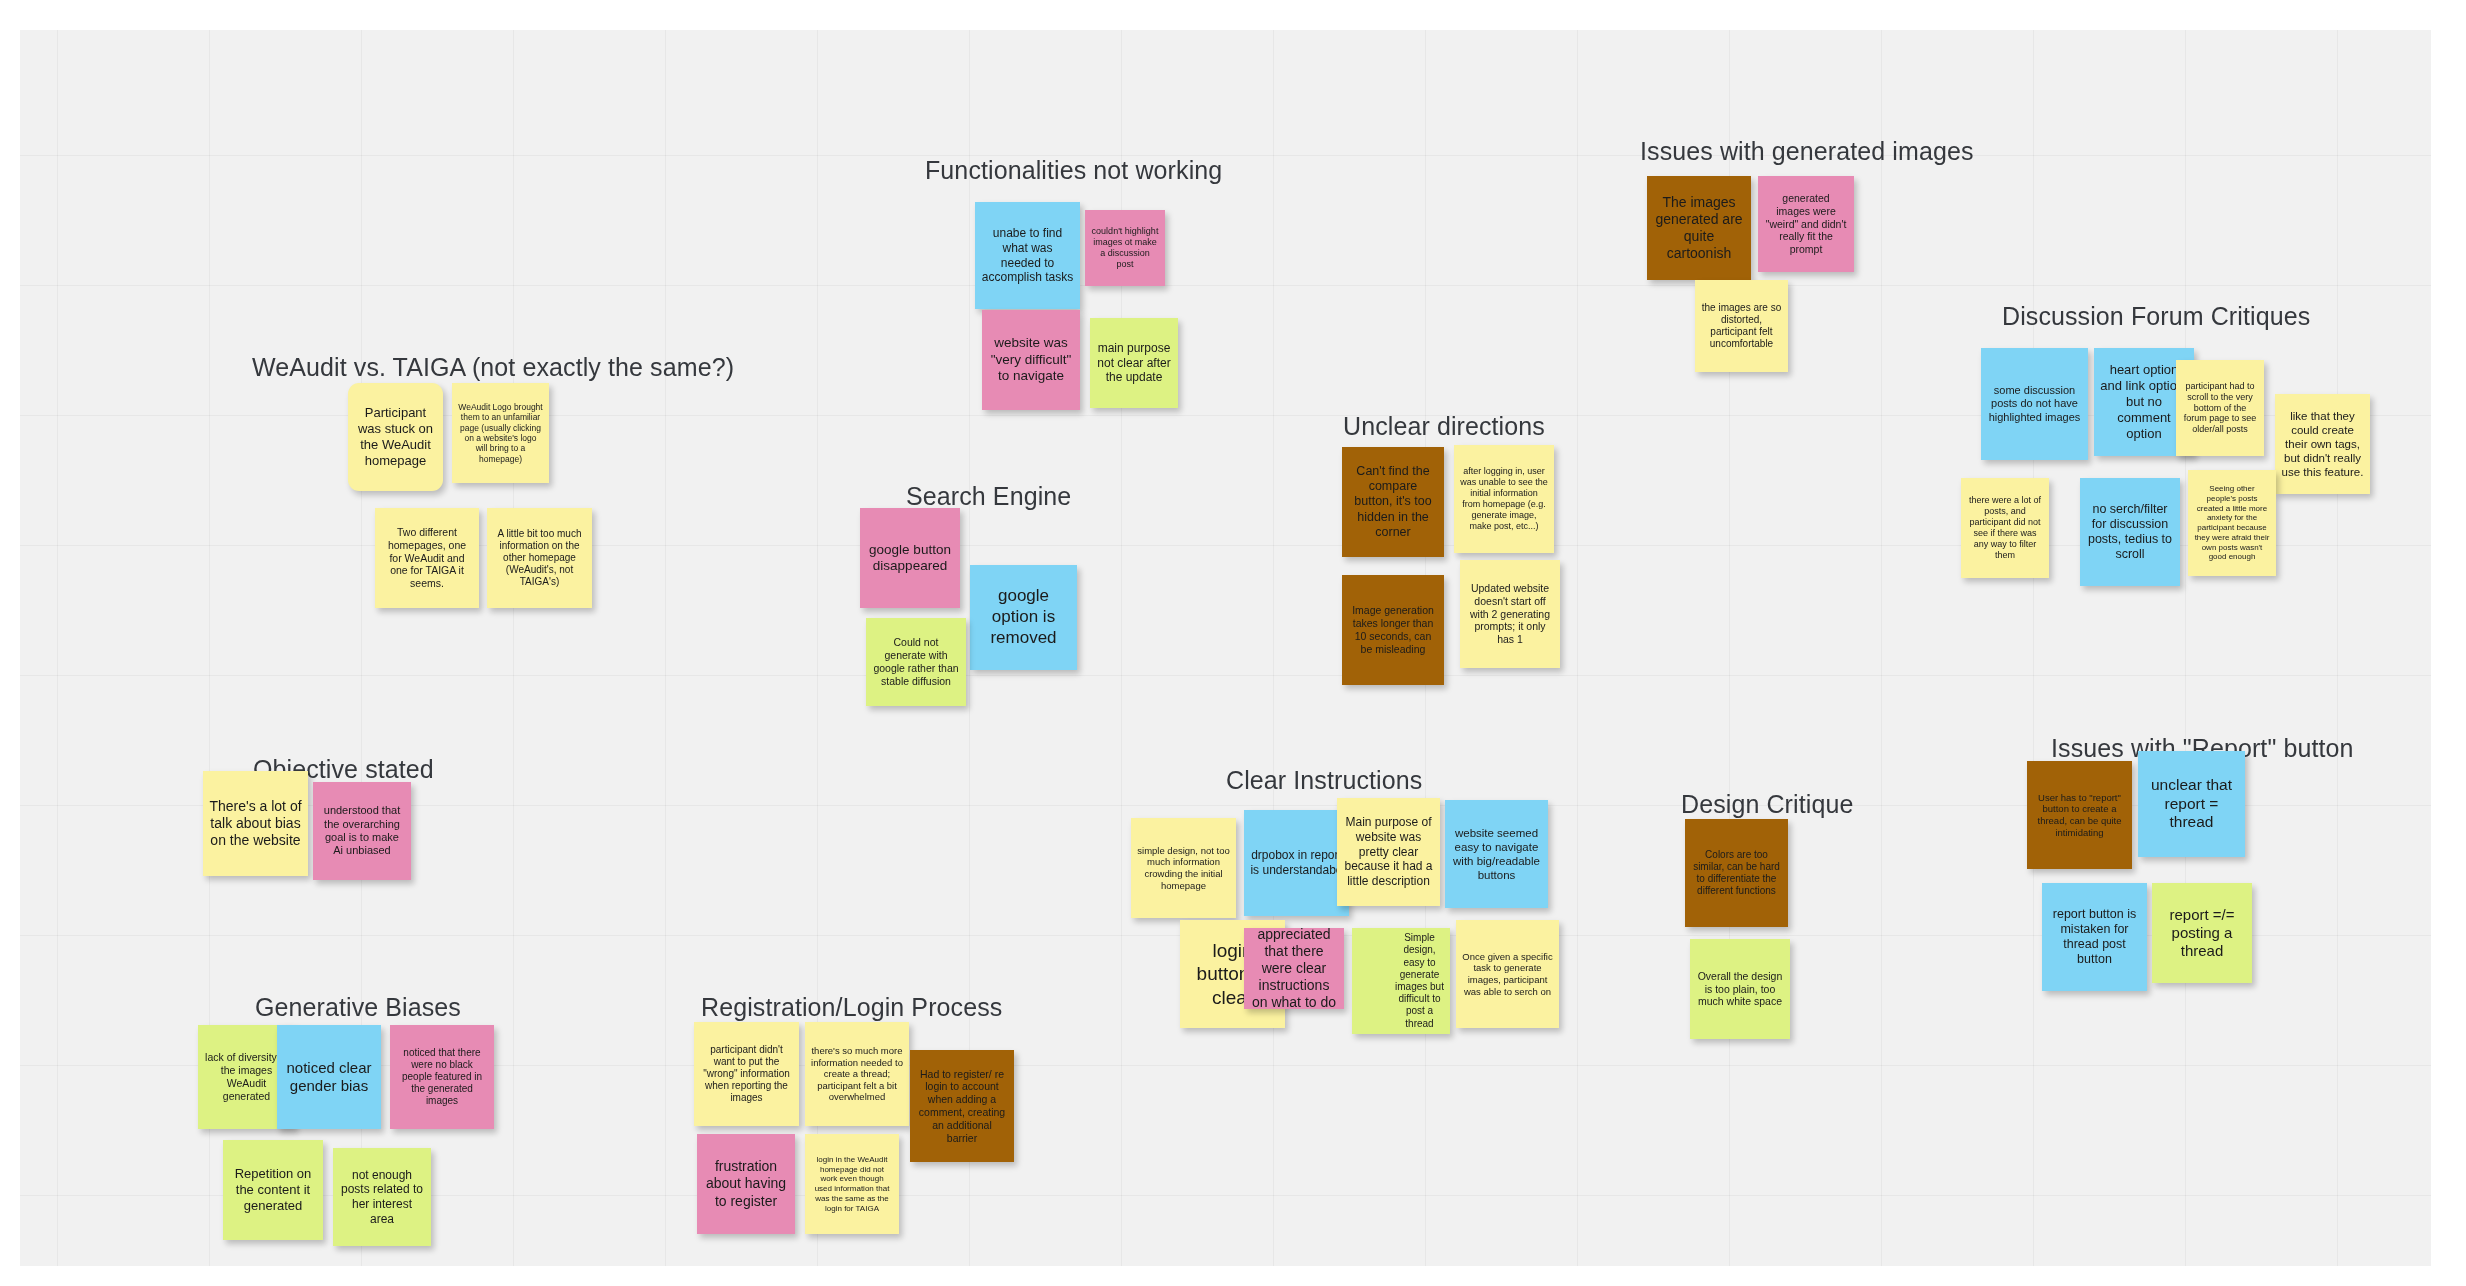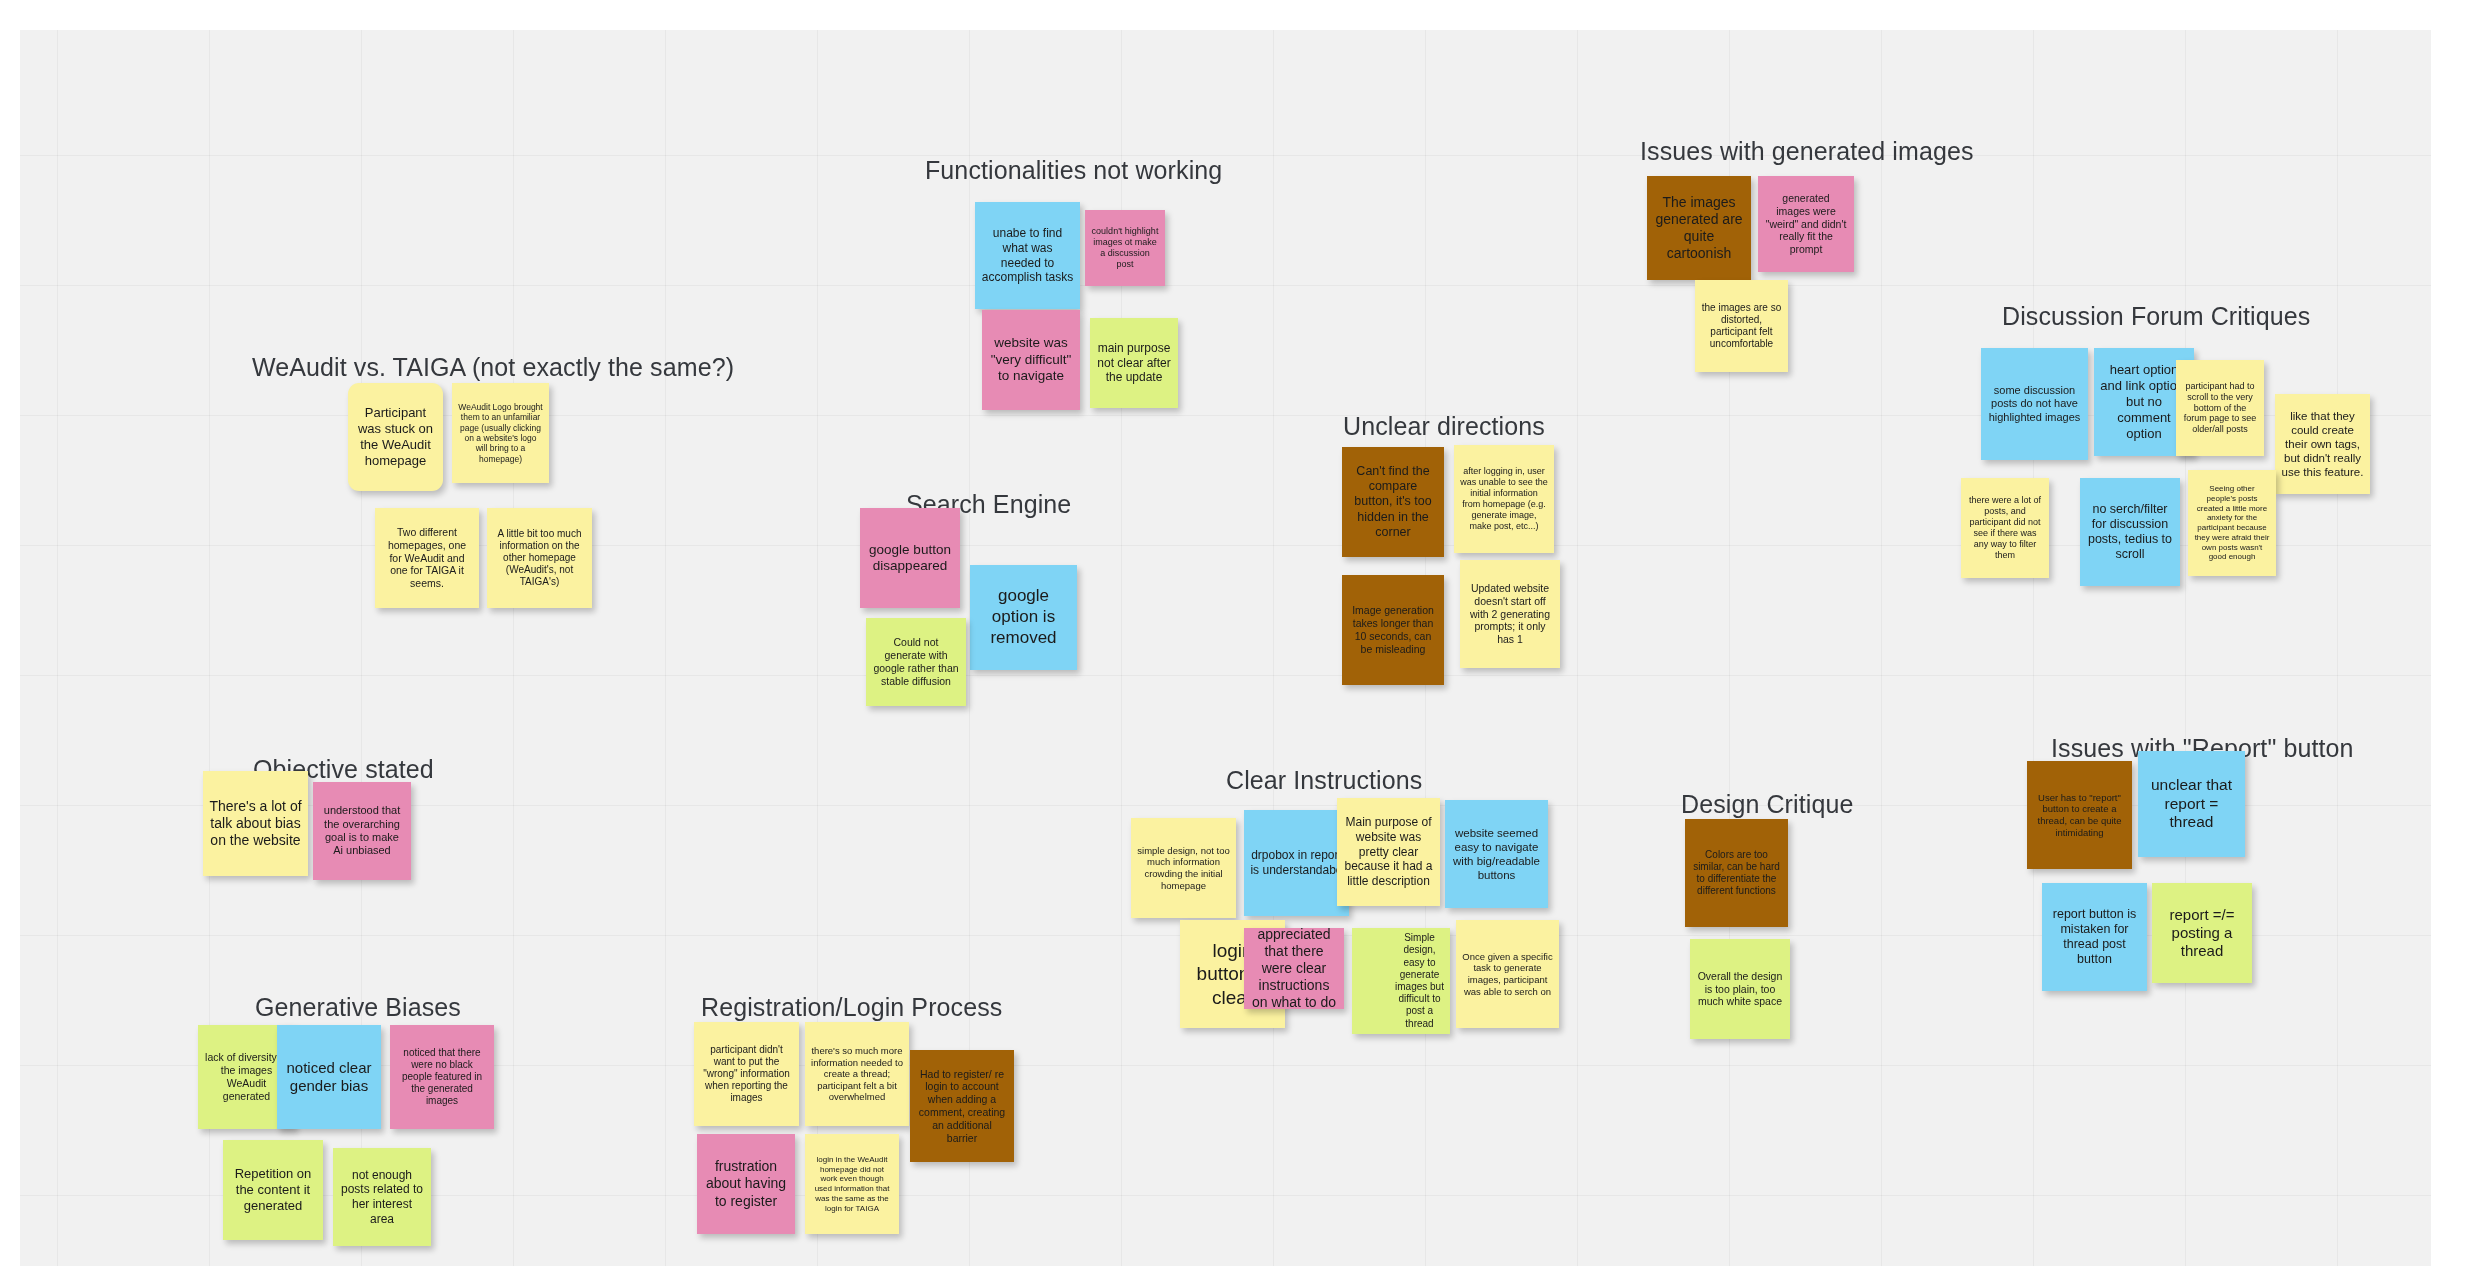--- a/index.html
+++ b/index.html
@@ -57,21 +57,21 @@
 <body>
 
 <div id="board">
   <div id="grid"></div>
   <div id="sections-layer">
       <div class="section-title" style="left: 905px; top: 126px;">Functionalities not working</div>
       <div class="section-title" style="left: 1620px; top: 107px;">Issues with generated images</div>
       <div class="section-title" style="left: 232px; top: 323px;">WeAudit vs. TAIGA (not exactly the same?)</div>
       <div class="section-title" style="left: 1982px; top: 272px;">Discussion Forum Critiques</div>
       <div class="section-title" style="left: 1323px; top: 382px;">Unclear directions</div>
-      <div class="section-title" style="left: 886px; top: 452px; margin-top: 8px;">Search Engine</div>
+      <div class="section-title" style="left: 886px; top: 452px;">Search Engine</div>
       <div class="section-title" style="left: 233px; top: 725px;">Objective stated</div>
       <div class="section-title" style="left: 2031px; top: 704px;">Issues with "Report" button</div>
       <div class="section-title" style="left: 1206px; top: 736px;">Clear Instructions</div>
       <div class="section-title" style="left: 1661px; top: 760px;">Design Critique</div>
       <div class="section-title" style="left: 235px; top: 963px;">Generative Biases</div>
       <div class="section-title" style="left: 681px; top: 963px;">Registration/Login Process</div>
     </div>
   <div id="notes-layer">
       <div class="note c-blue" style="left: 955px; top: 172px; width: 105px; height: 107px; font-size: 12px;">
         <span>unabe to find what was needed to accomplish tasks</span>

